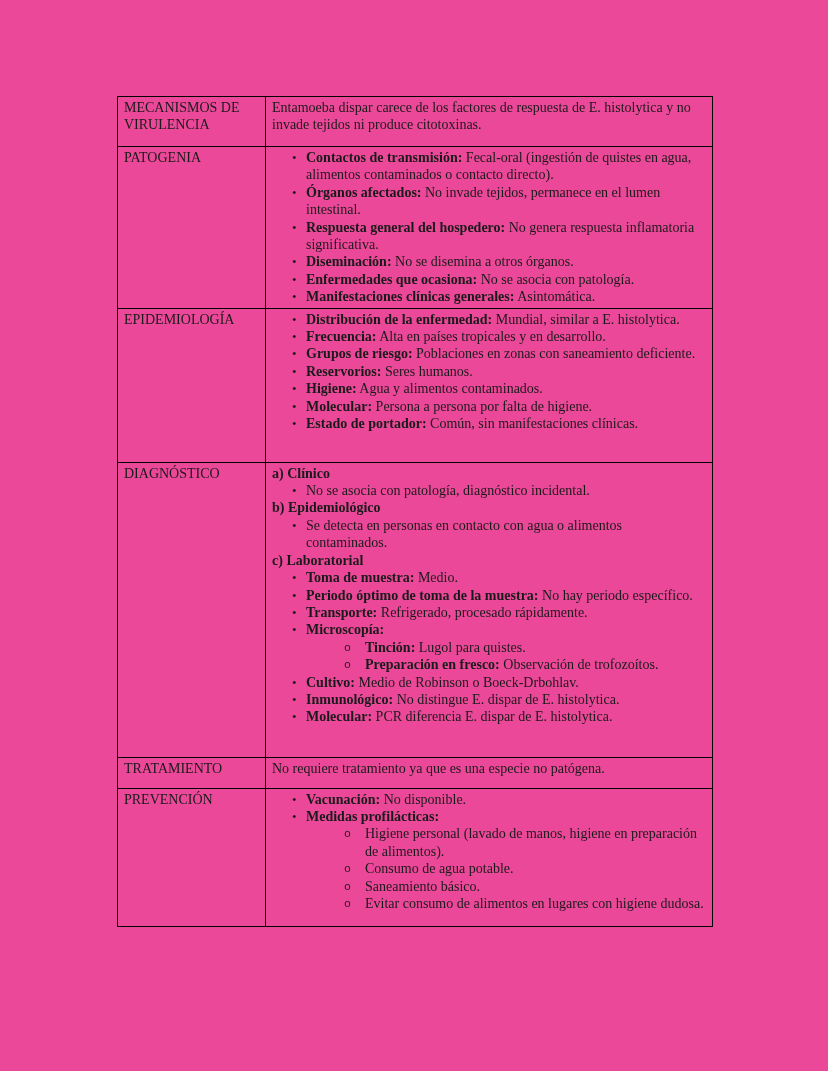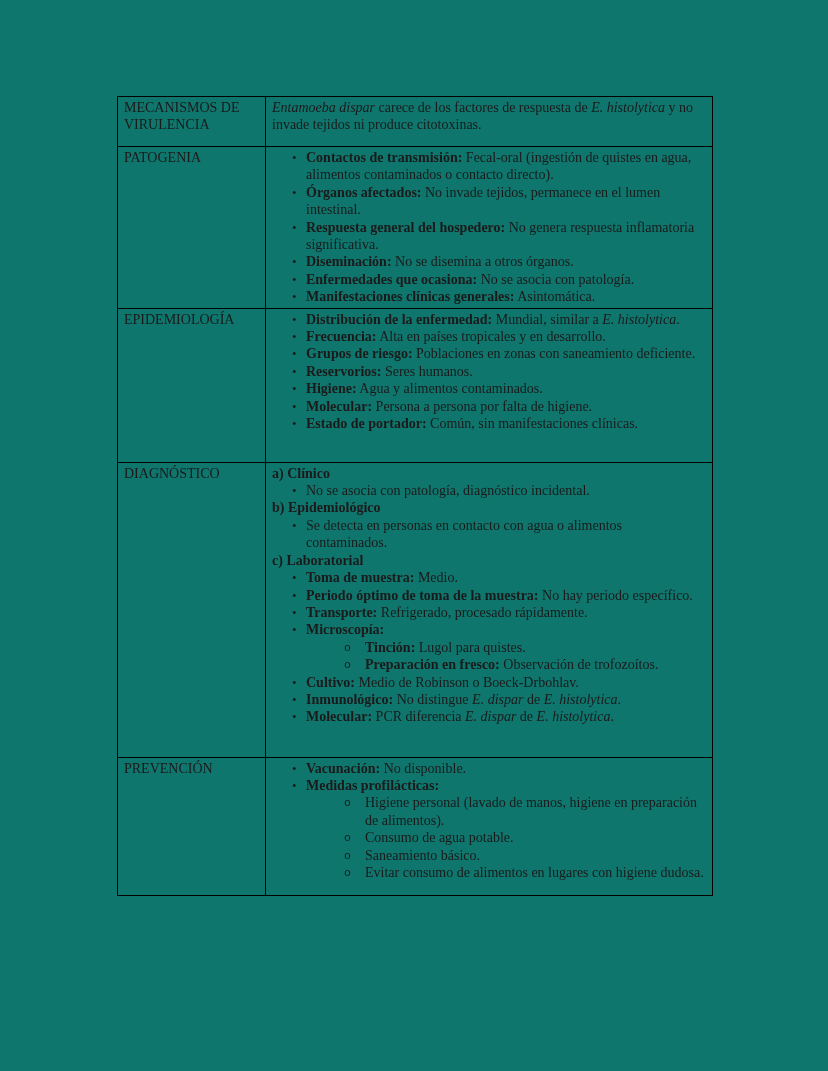--- a/index.html
+++ b/index.html
@@ -11,21 +11,21 @@
     width: 828px;
     height: 1071px;
     position: relative;
     font-family: "Liberation Serif", "DejaVu Serif", serif;
     color: #1a1a1a;
     overflow: hidden;
   }
   .doc-page {
     position: absolute;
     inset: 0;
-    background: #0f766e;
+    background: #ec4899;
   }
   table.doc-table {
     position: absolute;
     left: 117px;
     top: 96px;
     width: 596px;
     border-collapse: collapse;
     table-layout: fixed;
   }
   table.doc-table td {
@@ -66,21 +66,21 @@
     padding-left: 93px;
   }
   .blk.sub > .marker {
     position: absolute;
     left: 72px;
     top: 0;
     font-family: "Liberation Mono", "DejaVu Sans Mono", monospace;
     font-size: 11.5px;
   }
   .bold { font-weight: bold; }
-  .italic { font-style: italic; }
+  .italic { }
 </style>
 </head>
 <body>
 
 <div class="doc-page">
   <table class="doc-table">
     <tbody>
         <tr class="row-0">
           <td class="hdr-cell">MECANISMOS DE VIRULENCIA</td>
           <td class="content-cell">
@@ -122,20 +122,26 @@
             <div class="blk bullet"><span class="marker">•</span><span class="bold">Periodo óptimo de toma de la muestra:</span><span> No hay periodo específico.</span></div>
             <div class="blk bullet"><span class="marker">•</span><span class="bold">Transporte:</span><span> Refrigerado, procesado rápidamente.</span></div>
             <div class="blk bullet"><span class="marker">•</span><span class="bold">Microscopía:</span></div>
             <div class="blk sub"><span class="marker">o</span><span class="bold">Tinción:</span><span> Lugol para quistes.</span></div>
             <div class="blk sub"><span class="marker">o</span><span class="bold">Preparación en fresco:</span><span> Observación de trofozoítos.</span></div>
             <div class="blk bullet"><span class="marker">•</span><span class="bold">Cultivo:</span><span> Medio de Robinson o Boeck-Drbohlav.</span></div>
             <div class="blk bullet"><span class="marker">•</span><span class="bold">Inmunológico:</span><span> No distingue </span><span class="italic">E. dispar</span><span> de </span><span class="italic">E. histolytica</span><span>.</span></div>
             <div class="blk bullet"><span class="marker">•</span><span class="bold">Molecular:</span><span> PCR diferencia </span><span class="italic">E. dispar</span><span> de </span><span class="italic">E. histolytica</span><span>.</span></div>
           </td>
         </tr>
+        <tr class="row-4">
+          <td class="hdr-cell">TRATAMIENTO</td>
+          <td class="content-cell">
+            <div class="blk paragraph"><span>No requiere tratamiento ya que es una especie no patógena.</span></div>
+          </td>
+        </tr>
         <tr class="row-5">
           <td class="hdr-cell">PREVENCIÓN</td>
           <td class="content-cell">
             <div class="blk bullet"><span class="marker">•</span><span class="bold">Vacunación:</span><span> No disponible.</span></div>
             <div class="blk bullet"><span class="marker">•</span><span class="bold">Medidas profilácticas:</span></div>
             <div class="blk sub"><span class="marker">o</span><span>Higiene personal (lavado de manos, higiene en preparación de alimentos).</span></div>
             <div class="blk sub"><span class="marker">o</span><span>Consumo de agua potable.</span></div>
             <div class="blk sub"><span class="marker">o</span><span>Saneamiento básico.</span></div>
             <div class="blk sub"><span class="marker">o</span><span>Evitar consumo de alimentos en lugares con higiene dudosa.</span></div>
           </td>

